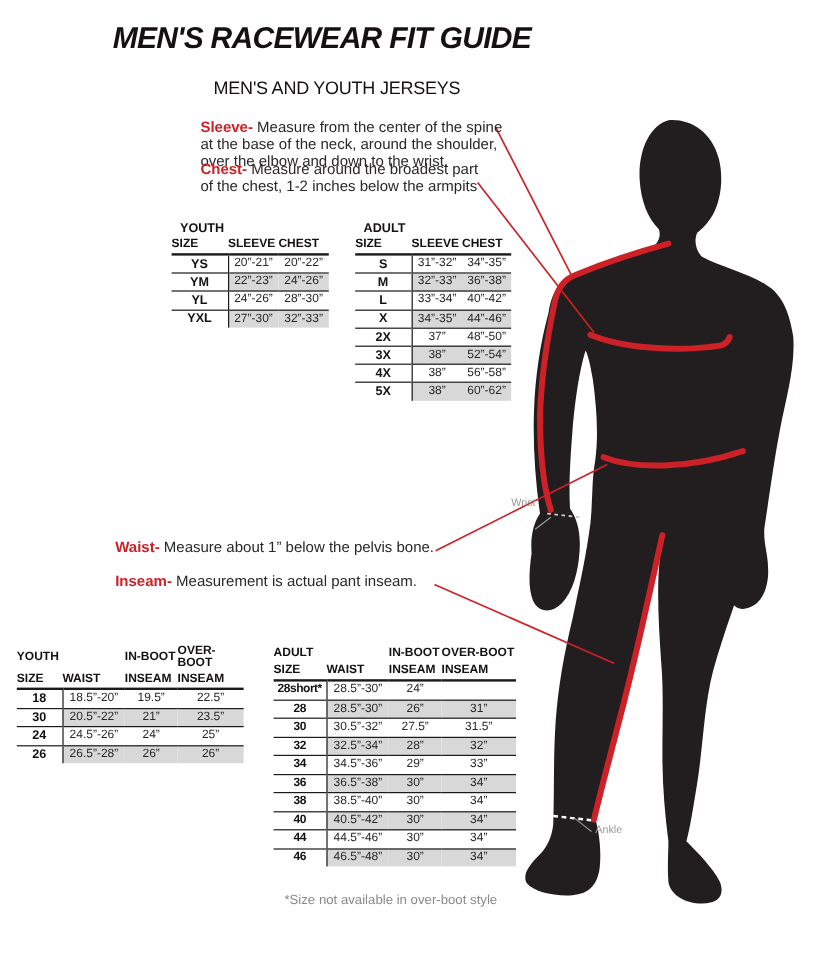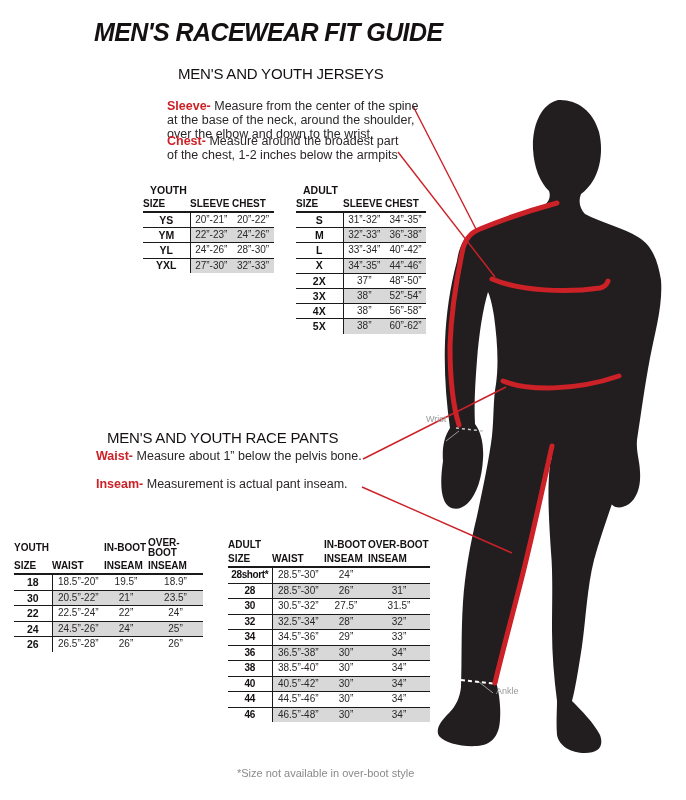--- a/index.html
+++ b/index.html
@@ -25,21 +25,21 @@
   tbody td{font-size:10px;text-align:center;padding:0;color:#2b2728;line-height:1;}
   .jersey tbody td{height:14.2px;}
   .pants tbody td{height:14.5px;}
   tbody tr{border-bottom:1.5px solid #1a1a1a;}
   tbody tr:last-child{border-bottom:0;}
   tbody td:first-child{font-weight:bold;border-right:1.5px solid #1a1a1a;font-size:10.5px;color:#151113;}
   .pt-adult tbody td:first-child{font-size:10px;letter-spacing:-0.4px;}
   tbody tr:nth-child(even) td:not(:first-child){background:#d8d8d8;}
 
   .fig-label{font-size:9px;color:#999999;white-space:nowrap;}
-  .footnote{font-size:11px;color:#8a8a8a;white-space:nowrap;margin-top:23px;}
+  .footnote{font-size:11px;color:#8a8a8a;white-space:nowrap;}
 </style>
 </head>
 <body>
 
 <div class="page">
 
   <svg class="fig" width="686" height="800" viewBox="0 0 686 800">
     <path fill="#221e1f" d="
       M 558,100
       C 576,99 593,110 599,132 C 603,148 601,166 594,179 C 590,186 585,191 581,194
@@ -197,21 +197,20 @@
             </tr>
             <tr>
               <td>5X</td>
               <td>38”</td>
               <td>60”-62”</td>
             </tr>
           </tbody>
       </table>
     </div>
 
-    <h2 class="sec abs" style="left:96px;top:418px;">MEN'S AND YOUTH RACE PANTS</h2>
 
     <p class="measure abs" style="left:96px;top:450px;"><span class="term">Waist-</span><span> Measure about 1” below the pelvis bone.</span></p>
 
     <p class="measure abs" style="left:96px;top:478px;"><span class="term">Inseam-</span><span> Measurement is actual pant inseam.</span></p>
 
     <div class="abs" style="left:14px;top:538px;width:189px;">
       <table class="pants">
         <colgroup>
             <col style="width:38px">
             <col style="width:52px">
@@ -230,33 +229,27 @@
             <th>WAIST</th>
             <th>INSEAM</th>
             <th>INSEAM</th>
           </tr>
         </thead>
         <tbody>
             <tr>
               <td>18</td>
               <td>18.5”-20”</td>
               <td>19.5”</td>
-              <td>18.9”</td>
+              <td>22.5”</td>
             </tr>
             <tr>
               <td>30</td>
               <td>20.5”-22”</td>
               <td>21”</td>
               <td>23.5”</td>
-            </tr>
-            <tr>
-              <td>22</td>
-              <td>22.5”-24”</td>
-              <td>22”</td>
-              <td>24”</td>
             </tr>
             <tr>
               <td>24</td>
               <td>24.5”-26”</td>
               <td>24”</td>
               <td>25”</td>
             </tr>
             <tr>
               <td>26</td>
               <td>26.5”-28”</td>

